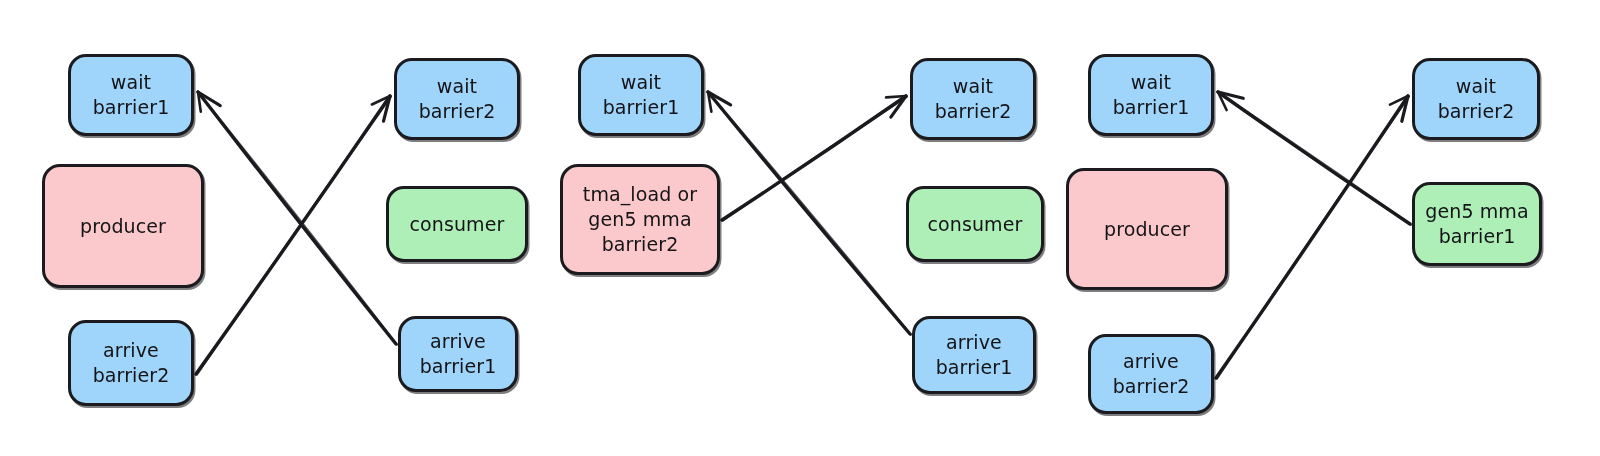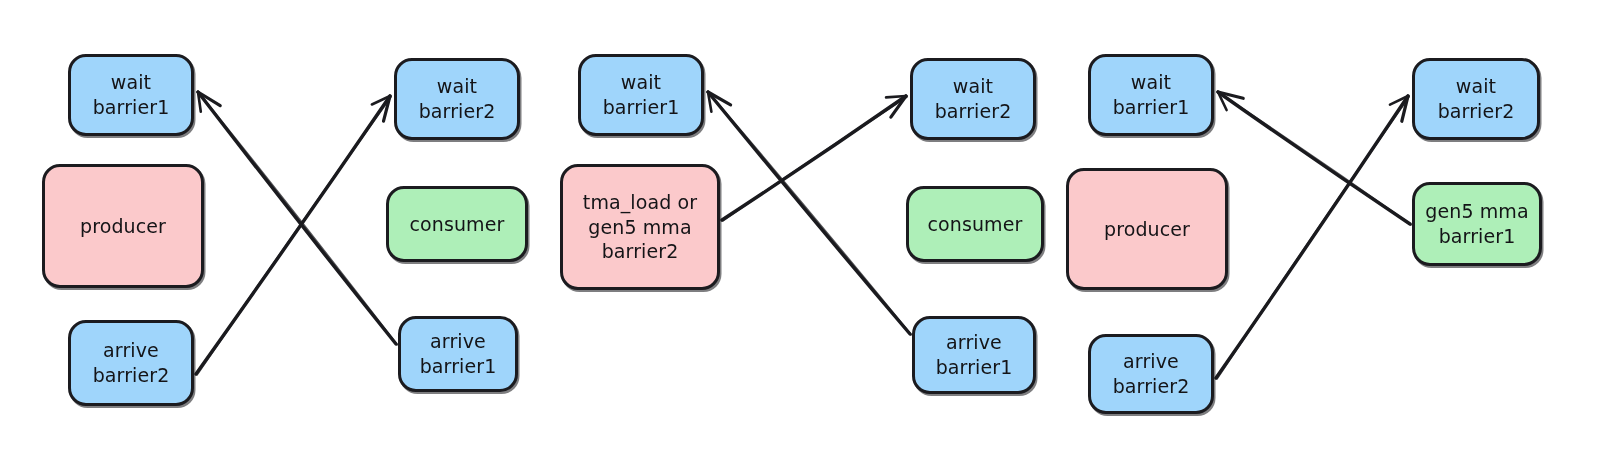--- a/index.html
+++ b/index.html
@@ -104,21 +104,21 @@
       <div class="node pink" style="left: 42px; top: 164px; width: 162px; height: 124px;"><span class="txt">producer</span></div>
       <div class="node blue" style="left: 68px; top: 320px; width: 126px; height: 86px;"><span class="txt">arrive
 barrier2</span></div>
       <div class="node blue" style="left: 394px; top: 58px; width: 126px; height: 82px;"><span class="txt">wait
 barrier2</span></div>
       <div class="node green" style="left: 386px; top: 186px; width: 142px; height: 76px;"><span class="txt">consumer</span></div>
       <div class="node blue" style="left: 398px; top: 316px; width: 120px; height: 76px;"><span class="txt">arrive
 barrier1</span></div>
       <div class="node blue" style="left: 578px; top: 54px; width: 126px; height: 82px;"><span class="txt">wait
 barrier1</span></div>
-      <div class="node pink" style="left: 560px; top: 164px; width: 160px; height: 126px;"><span class="txt">tma_load or
+      <div class="node pink" style="left: 560px; top: 164px; width: 160px; height: 111px;"><span class="txt">tma_load or
 gen5 mma
 barrier2</span></div>
       <div class="node blue" style="left: 910px; top: 58px; width: 126px; height: 82px;"><span class="txt">wait
 barrier2</span></div>
       <div class="node green" style="left: 906px; top: 186px; width: 138px; height: 76px;"><span class="txt">consumer</span></div>
       <div class="node blue" style="left: 912px; top: 316px; width: 124px; height: 78px;"><span class="txt">arrive
 barrier1</span></div>
       <div class="node blue" style="left: 1088px; top: 54px; width: 126px; height: 82px;"><span class="txt">wait
 barrier1</span></div>
       <div class="node pink" style="left: 1066px; top: 168px; width: 162px; height: 122px;"><span class="txt">producer</span></div>

